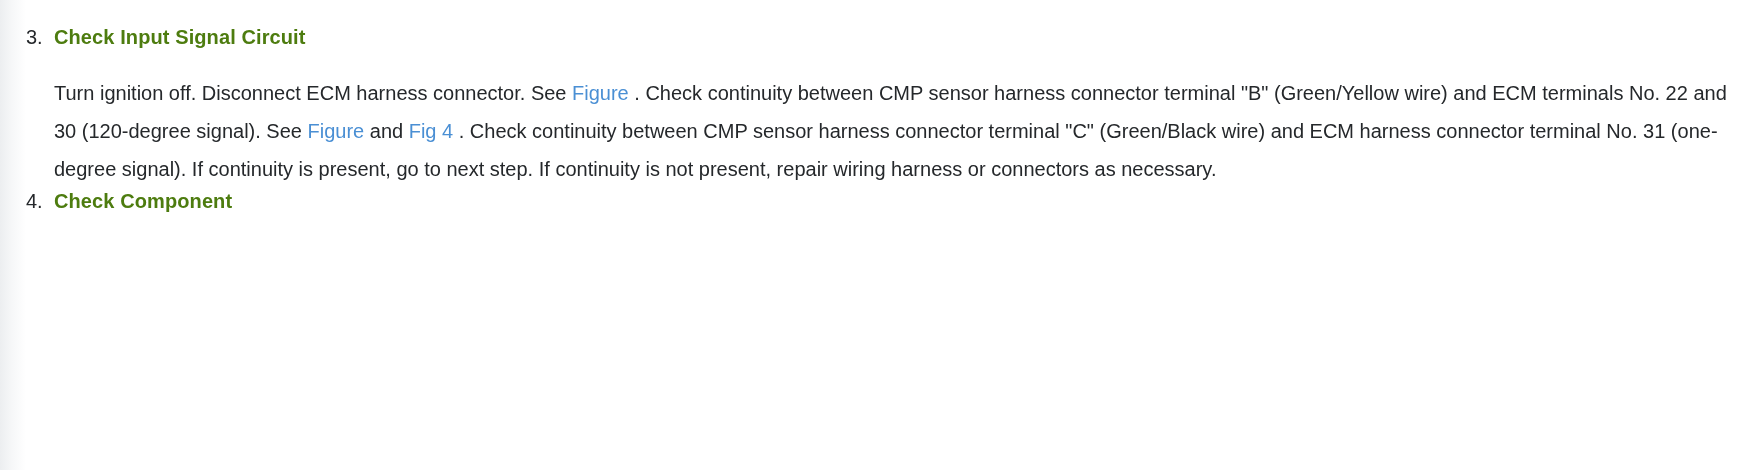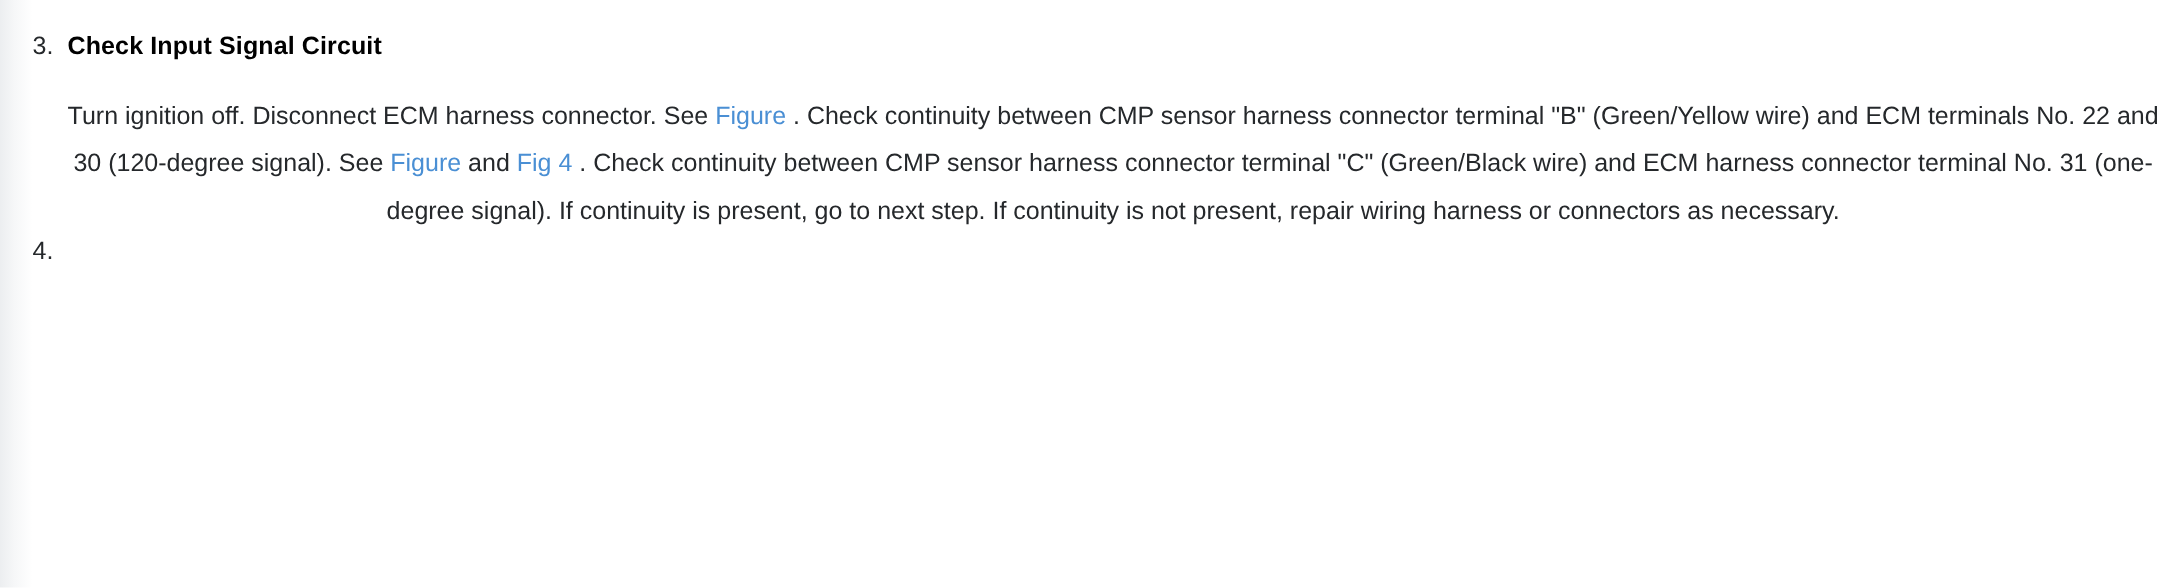--- a/index.html
+++ b/index.html
@@ -53,36 +53,36 @@
     font-size: 20px;
     line-height: 26px;
     color: #25282b;
     font-weight: 400;
   }
 
   .step-title {
     font-size: 20px;
     line-height: 26px;
     font-weight: 700;
-    color: #000000;
+    color: #4d7c0f;
     margin: 0;
     letter-spacing: 0.1px;
   }
 
   .step-body {
     font-size: 20px;
     line-height: 38px;
     color: #25282b;
     margin: 0;
     padding: 0;
     max-width: 1700px;
     font-weight: 400;
   }
 
-  .step-3 .step-body { margin-top: 24px; text-align: center; }
+  .step-3 .step-body { margin-top: 24px; }
   .step-4 .step-body { margin-top: 24px; }
   .step-3 { margin-bottom: 36px; }
 
   a.doc-link,
   .doc-link {
     color: #4a8fd4;
     text-decoration: none;
     cursor: pointer;
   }
 
@@ -99,16 +99,17 @@
   <ol class="steps">
 
     <li class="step step-3">
       <span class="step-number">3.</span>
       <h3 class="step-title">Check Input Signal Circuit</h3>
       <p class="step-body"><span>Turn ignition off. Disconnect ECM harness connector. See </span><a class="doc-link" href="#">Figure</a><span> . Check continuity between CMP sensor harness connector terminal "B" (Green/Yellow wire) and ECM terminals No. 22 and 30 (120-degree signal). See </span><a class="doc-link" href="#">Figure</a><span> and </span><a class="doc-link" href="#">Fig 4</a><span> . Check continuity between CMP sensor harness connector terminal "C" (Green/Black wire) and ECM harness connector terminal No. 31 (one-degree signal). If continuity is present, go to next step. If continuity is not present, repair wiring harness or connectors as necessary.</span></p>
     </li>
 
     <li class="step step-4">
       <span class="step-number">4.</span>
+      <h3 class="step-title">Check Component</h3>
     </li>
 
   </ol>
 </div>
 
 </body></html>

